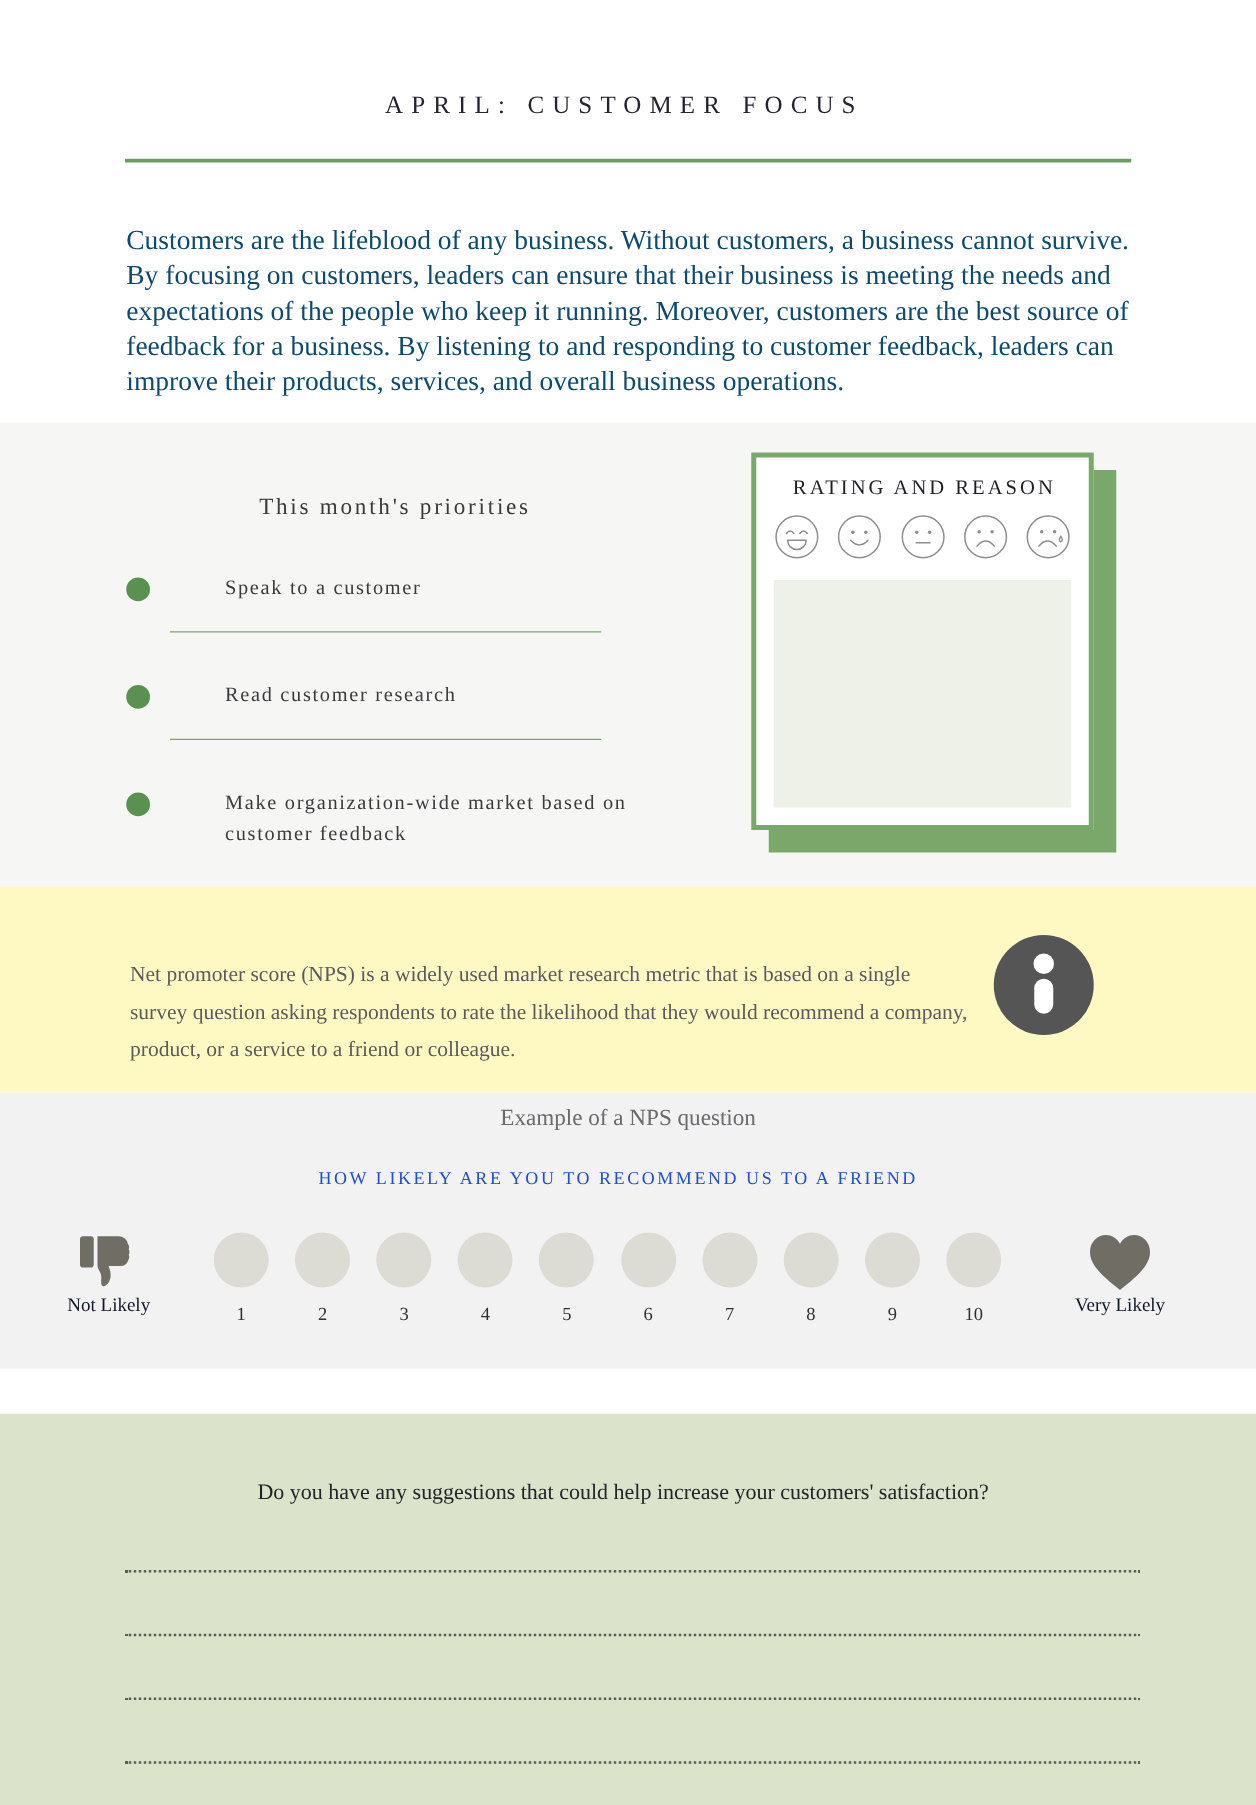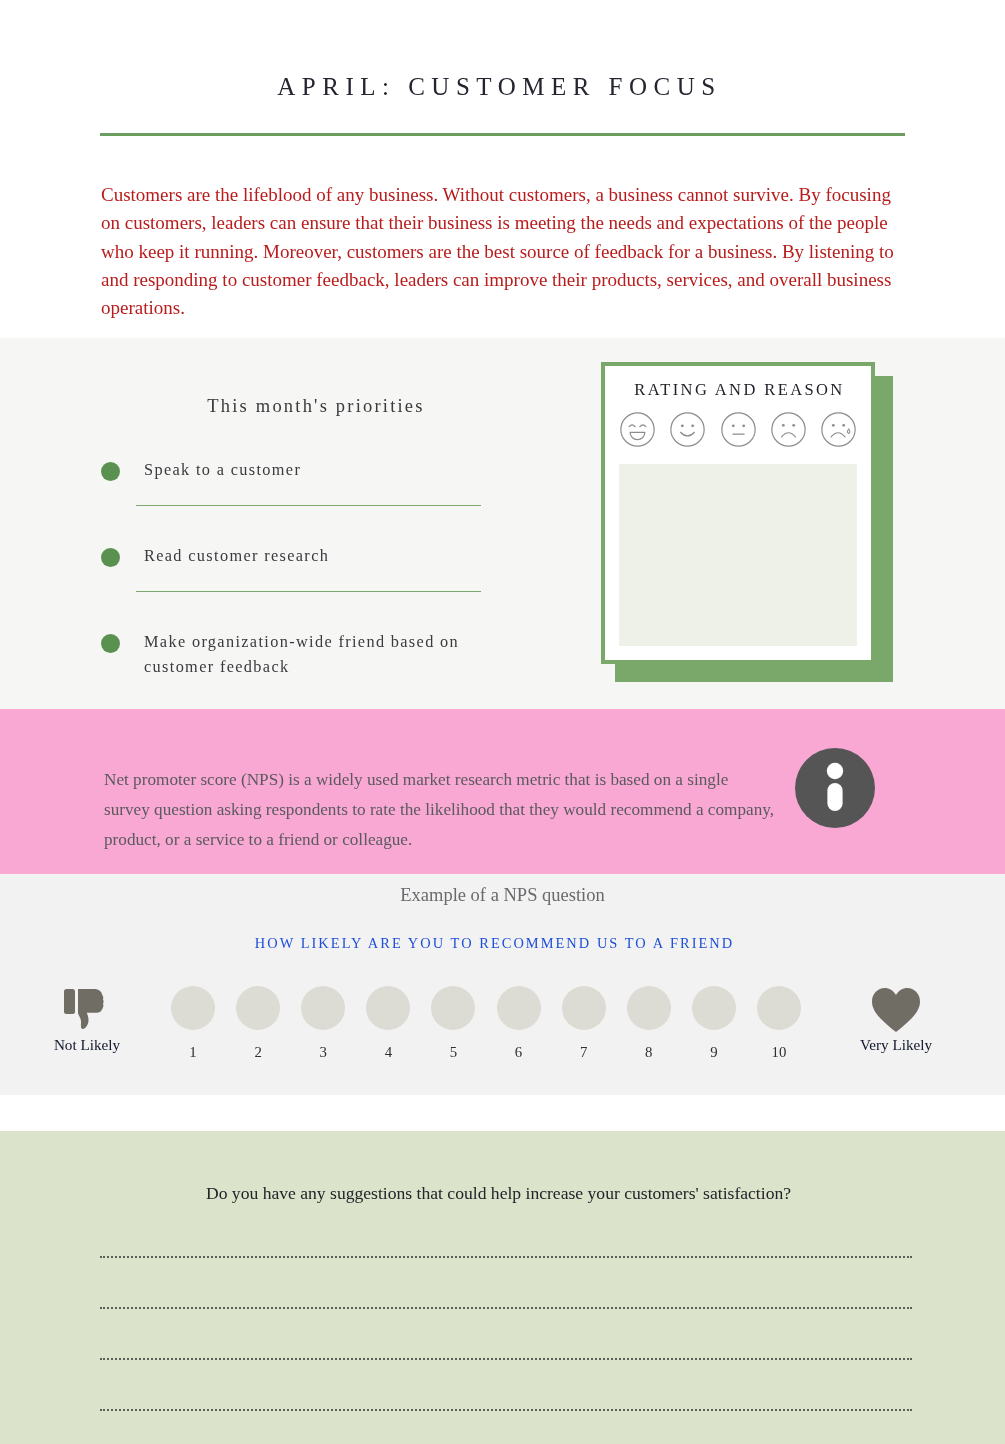--- a/index.html
+++ b/index.html
@@ -15,41 +15,41 @@
     font-family: "Liberation Serif", "DejaVu Serif", serif;
     color: #2f2f33;
   }
 
   
   .header-block {
     padding: 72px 100px 0 100px;
   }
   .page-title {
     text-align: center;
-    font-size: 25px;
+    font-size: 20px;
     letter-spacing: 6.5px;
     color: #262430;
     font-weight: normal;
     margin: 0;
     padding-right: 6px;
     line-height: 1.2;
   }
   .title-rule {
     height: 3px;
     background: #6b9e5e;
     margin-top: 31px;
     width: 100%;
   }
 
   
   .intro {
     padding: 26px 100px 0 101px;
-    font-size: 19px;
+    font-size: 22px;
     line-height: 28.3px;
-    color: #b91c1c;
+    color: #0c4a6e;
     text-align: left;
   }
 
   
   .priorities-section {
     position: absolute;
     top: 338px;
     left: 0;
     width: 1005px;
     height: 371px;
@@ -68,20 +68,21 @@
     color: #3a3a3f;
     text-align: center;
     margin: 0 0 0 0;
     padding-left: 10px;
     font-weight: normal;
   }
   .priority-item {
     display: flex;
     align-items: flex-start;
     margin-top: 38px;
+    gap: 36px;
   }
   .priority-item:first-of-type { margin-top: 41px; }
   .bullet {
     width: 19px;
     height: 19px;
     border-radius: 50%;
     background: #5b9150;
     flex: 0 0 auto;
     margin-top: 4px;
   }
@@ -150,21 +151,21 @@
     background: #eef1e8;
   }
 
   
   .nps-explain {
     position: absolute;
     top: 709px;
     left: 0;
     width: 1005px;
     height: 165px;
-    background: #f9a8d4;
+    background: #fef9c3;
   }
   .nps-explain-text {
     position: absolute;
     left: 104px;
     top: 39px;
     width: 672px;
     font-size: 17.2px;
     line-height: 30px;
     color: #5a5a5e;
   }
@@ -306,21 +307,21 @@
     <div class="priority-rule"></div>
 
     <div class="priority-item">
       <span class="bullet"></span>
       <span class="priority-text">Read customer research</span>
     </div>
     <div class="priority-rule"></div>
 
     <div class="priority-item">
       <span class="bullet"></span>
-      <span class="priority-text">Make organization-wide friend based on customer feedback</span>
+      <span class="priority-text">Make organization-wide market based on customer feedback</span>
     </div>
   </div>
 
   <div class="rating-wrap">
     <div class="rating-shadow"></div>
     <div class="rating-card">
       <h3 class="rating-title">RATING AND REASON</h3>
 
       <div class="face-row">
 

